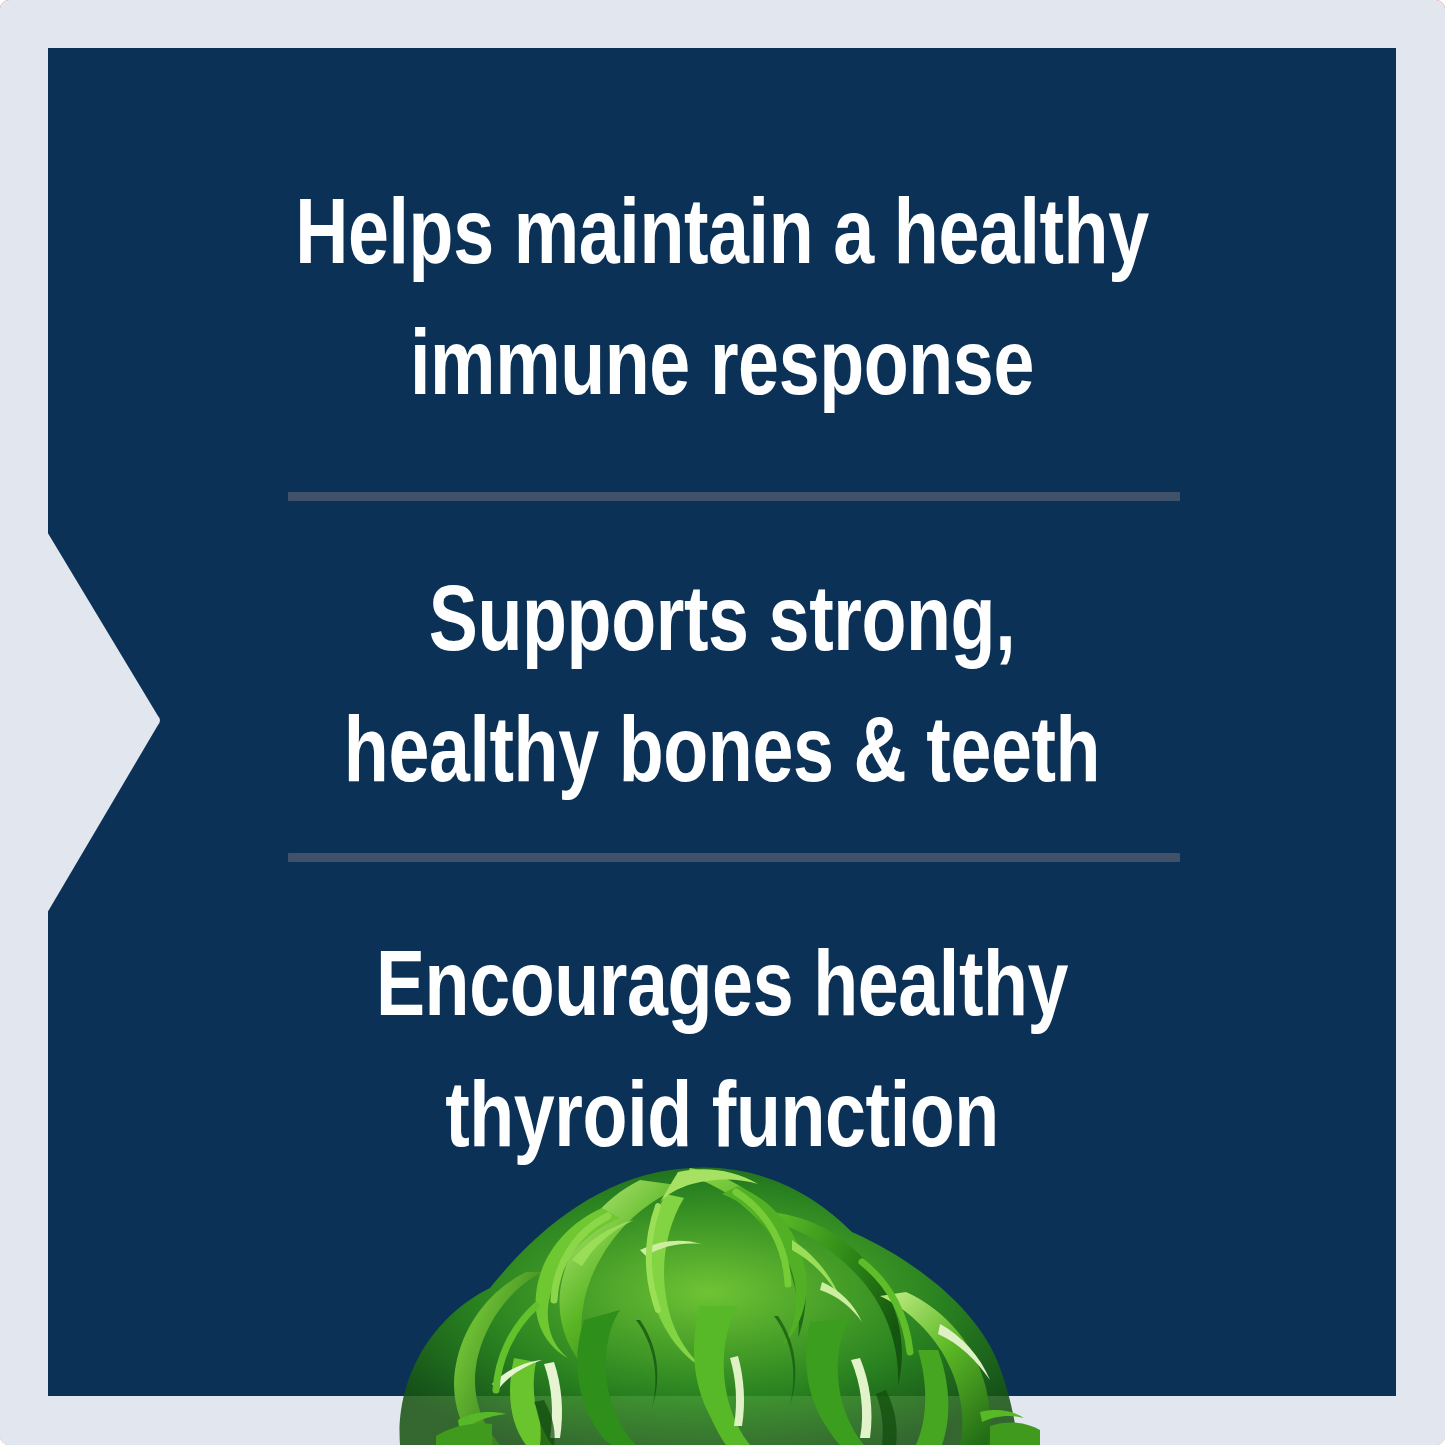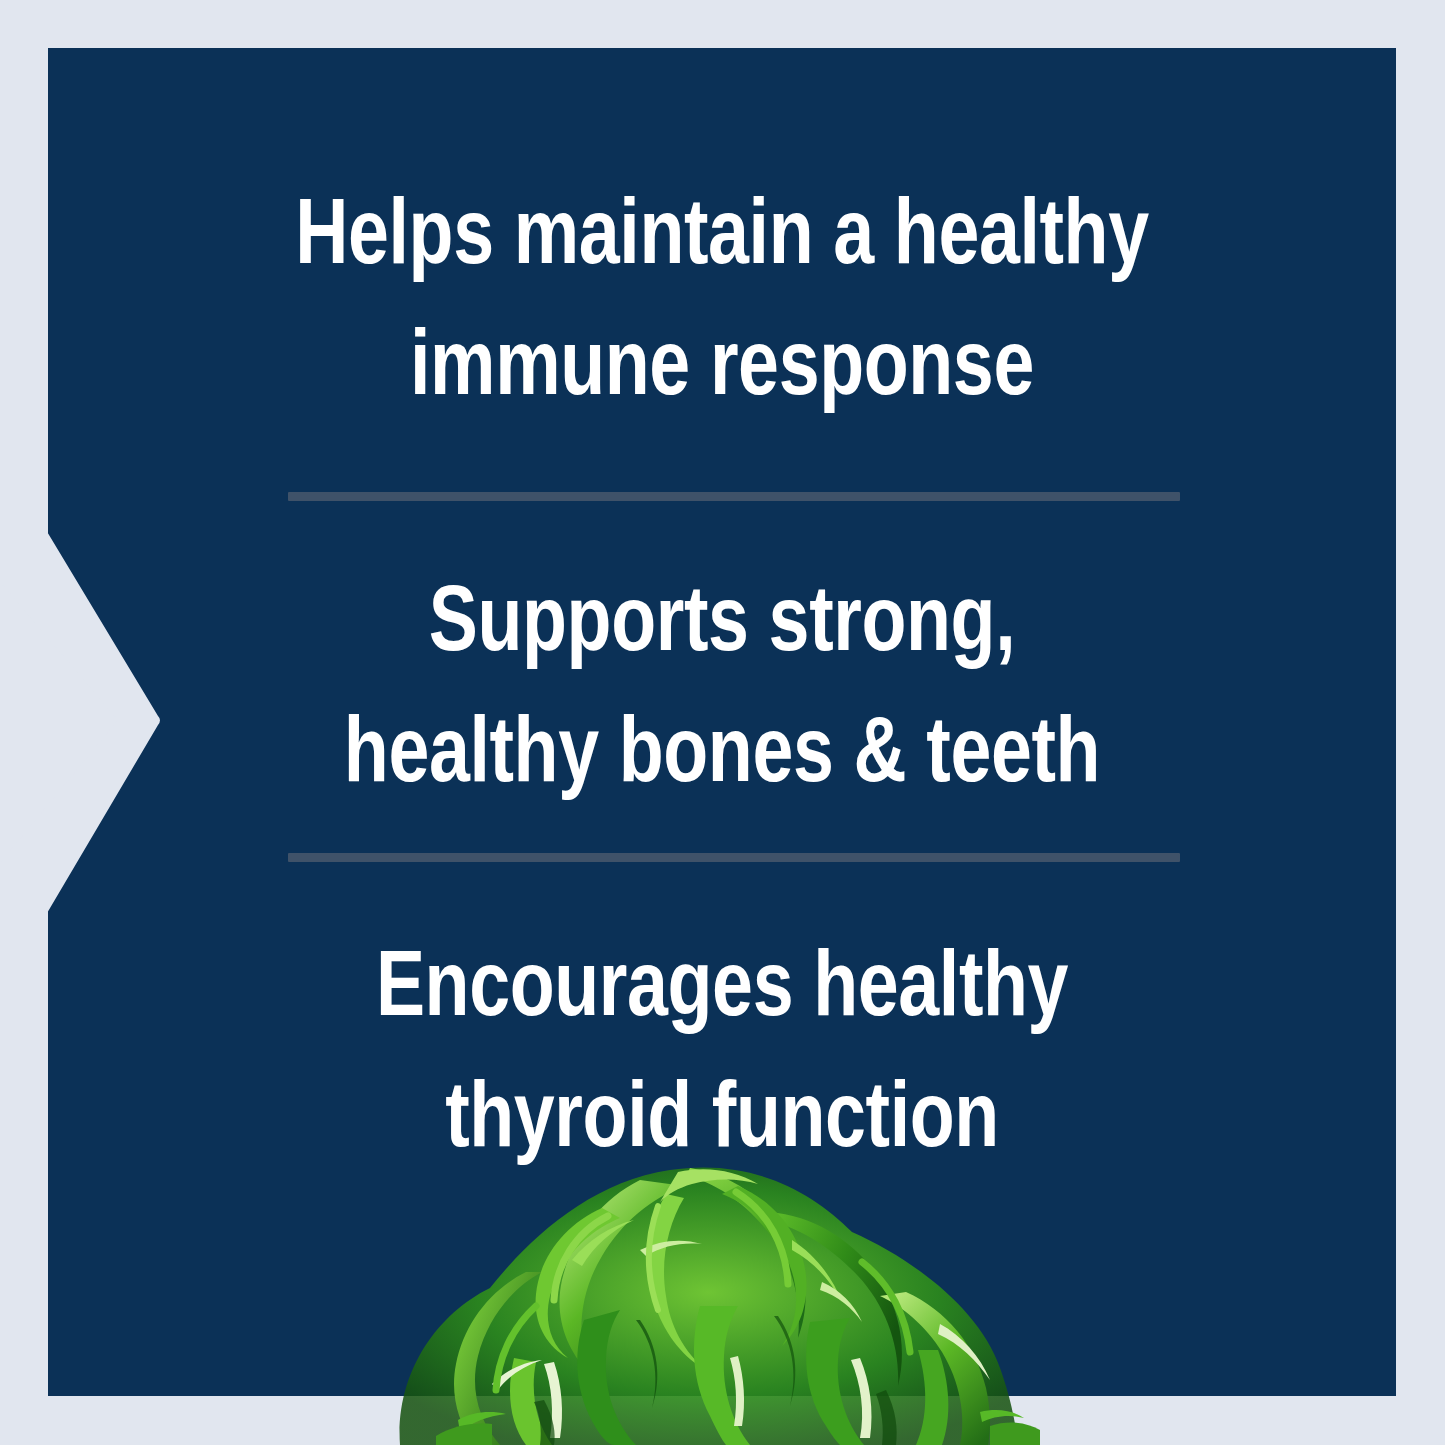--- a/index.html
+++ b/index.html
@@ -7,20 +7,21 @@
     padding: 0;
     background: #ffffff;
   }
   #stage {
     position: relative;
     width: 1445px;
     height: 1445px;
     overflow: hidden;
     background: #ef4444;
     font-family: "Liberation Sans", sans-serif;
+    border-radius: 9px;
   }
 
   
   .outer-bg {
     position: absolute;
     inset: 0;
     background: #e1e6ef;
   }
 
   

